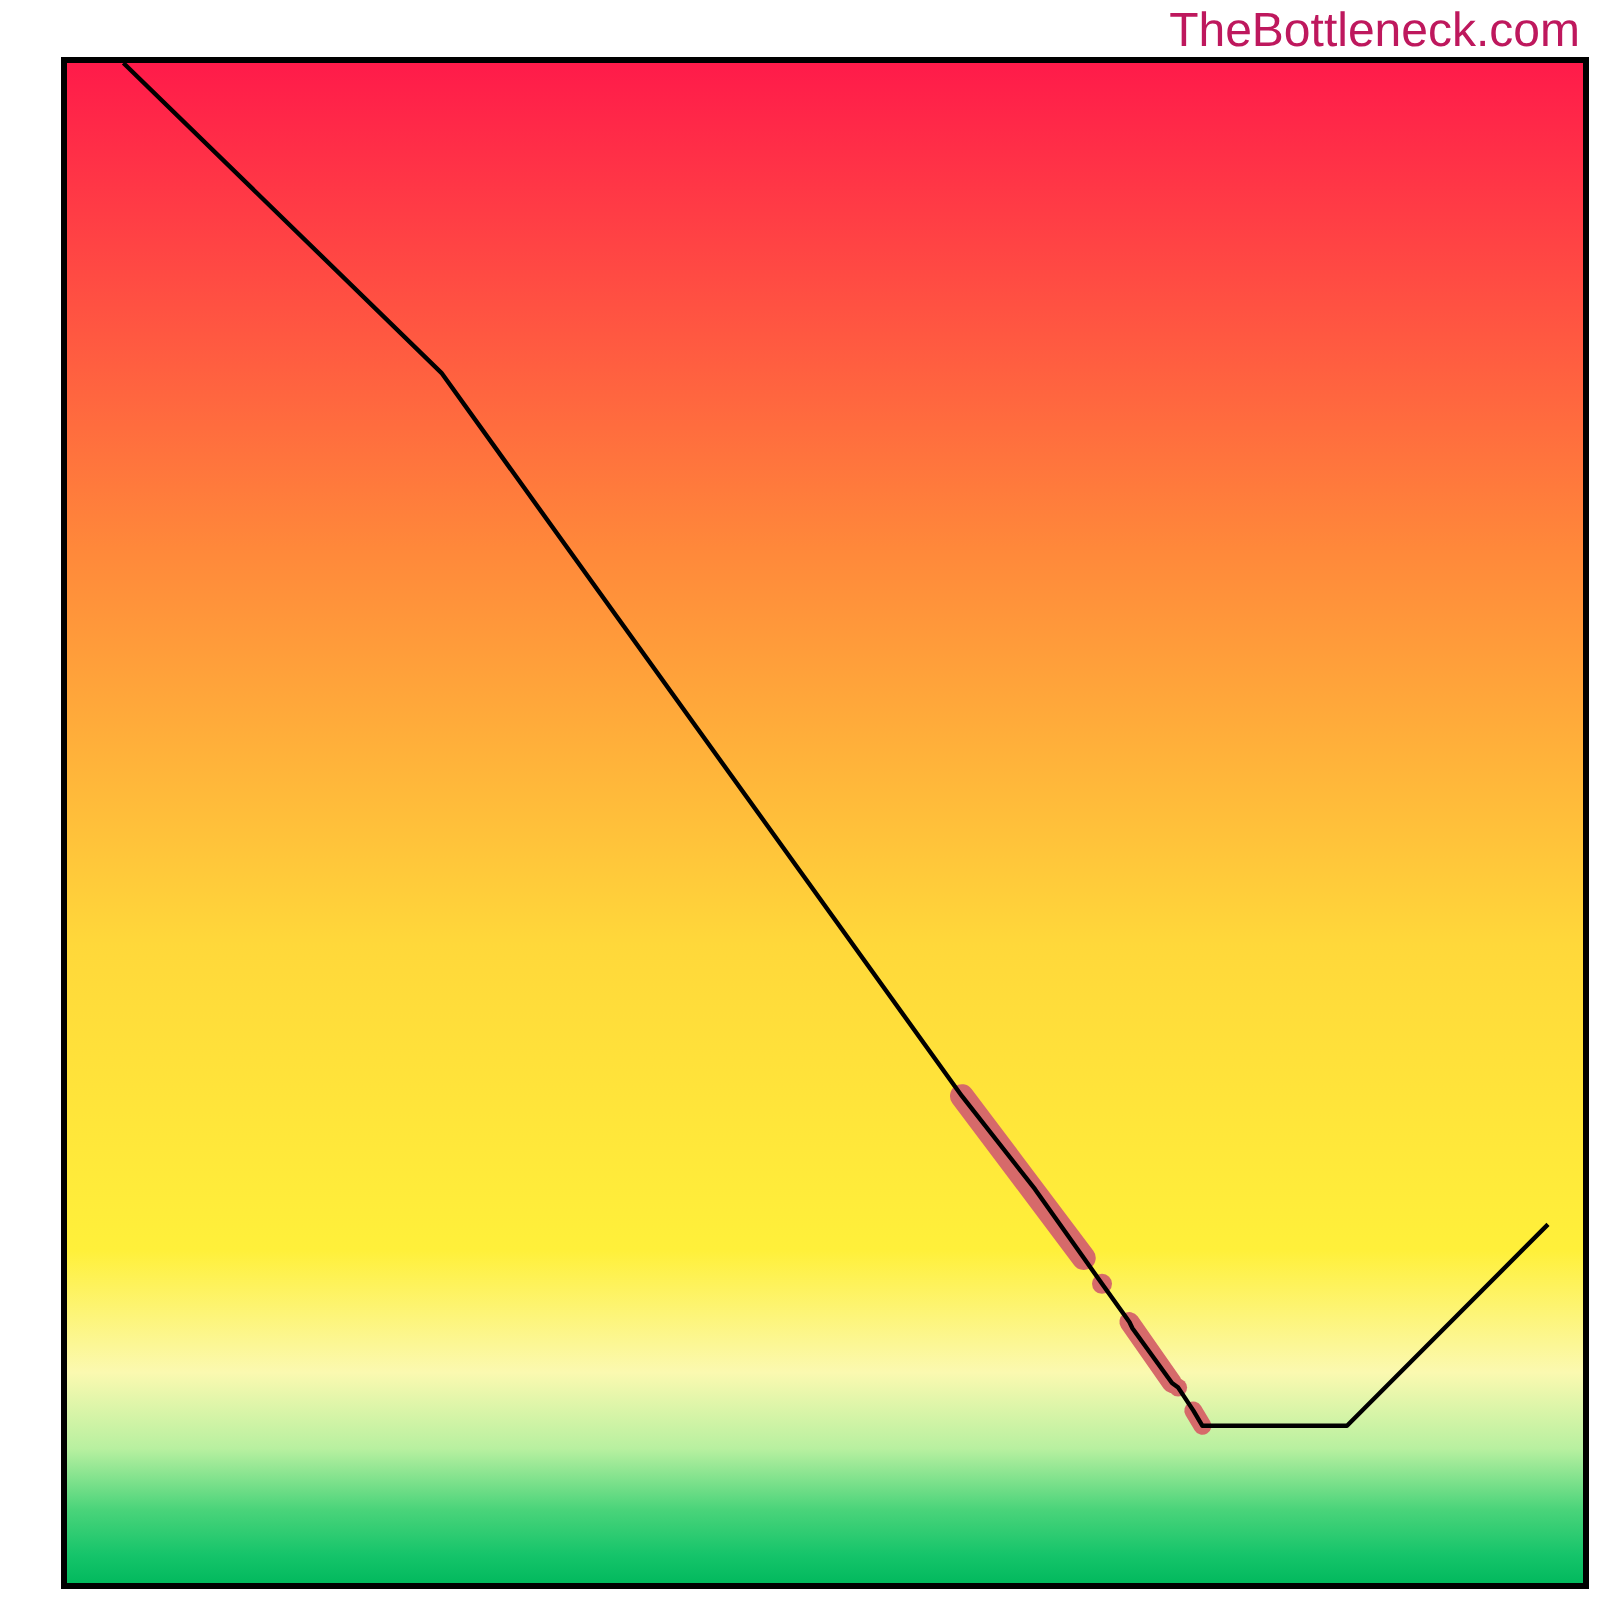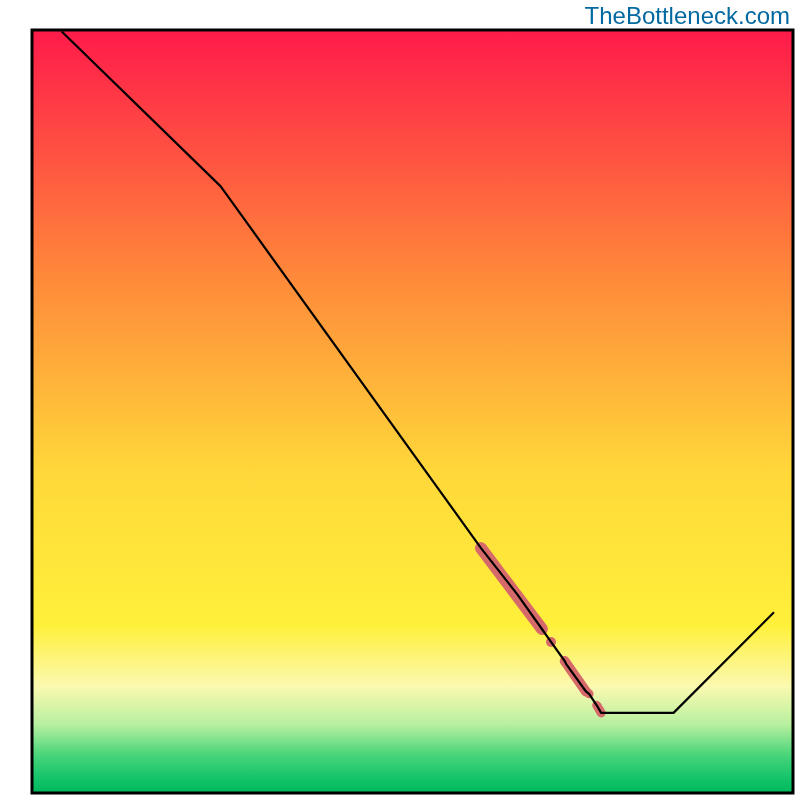--- a/index.html
+++ b/index.html
@@ -14,21 +14,21 @@
   .frame {
     position: relative;
     width: 800px;
     height: 800px;
   }
   .watermark {
     position: absolute;
     top: 2px;
     right: 10px;
     font-size: 24px;
-    color: #0369a1;
+    color: #be185d;
     font-weight: 500;
     z-index: 10;
   }
   svg.plot {
     position: absolute;
     left: 0;
     top: 0;
     width: 800px;
     height: 800px;
   }

